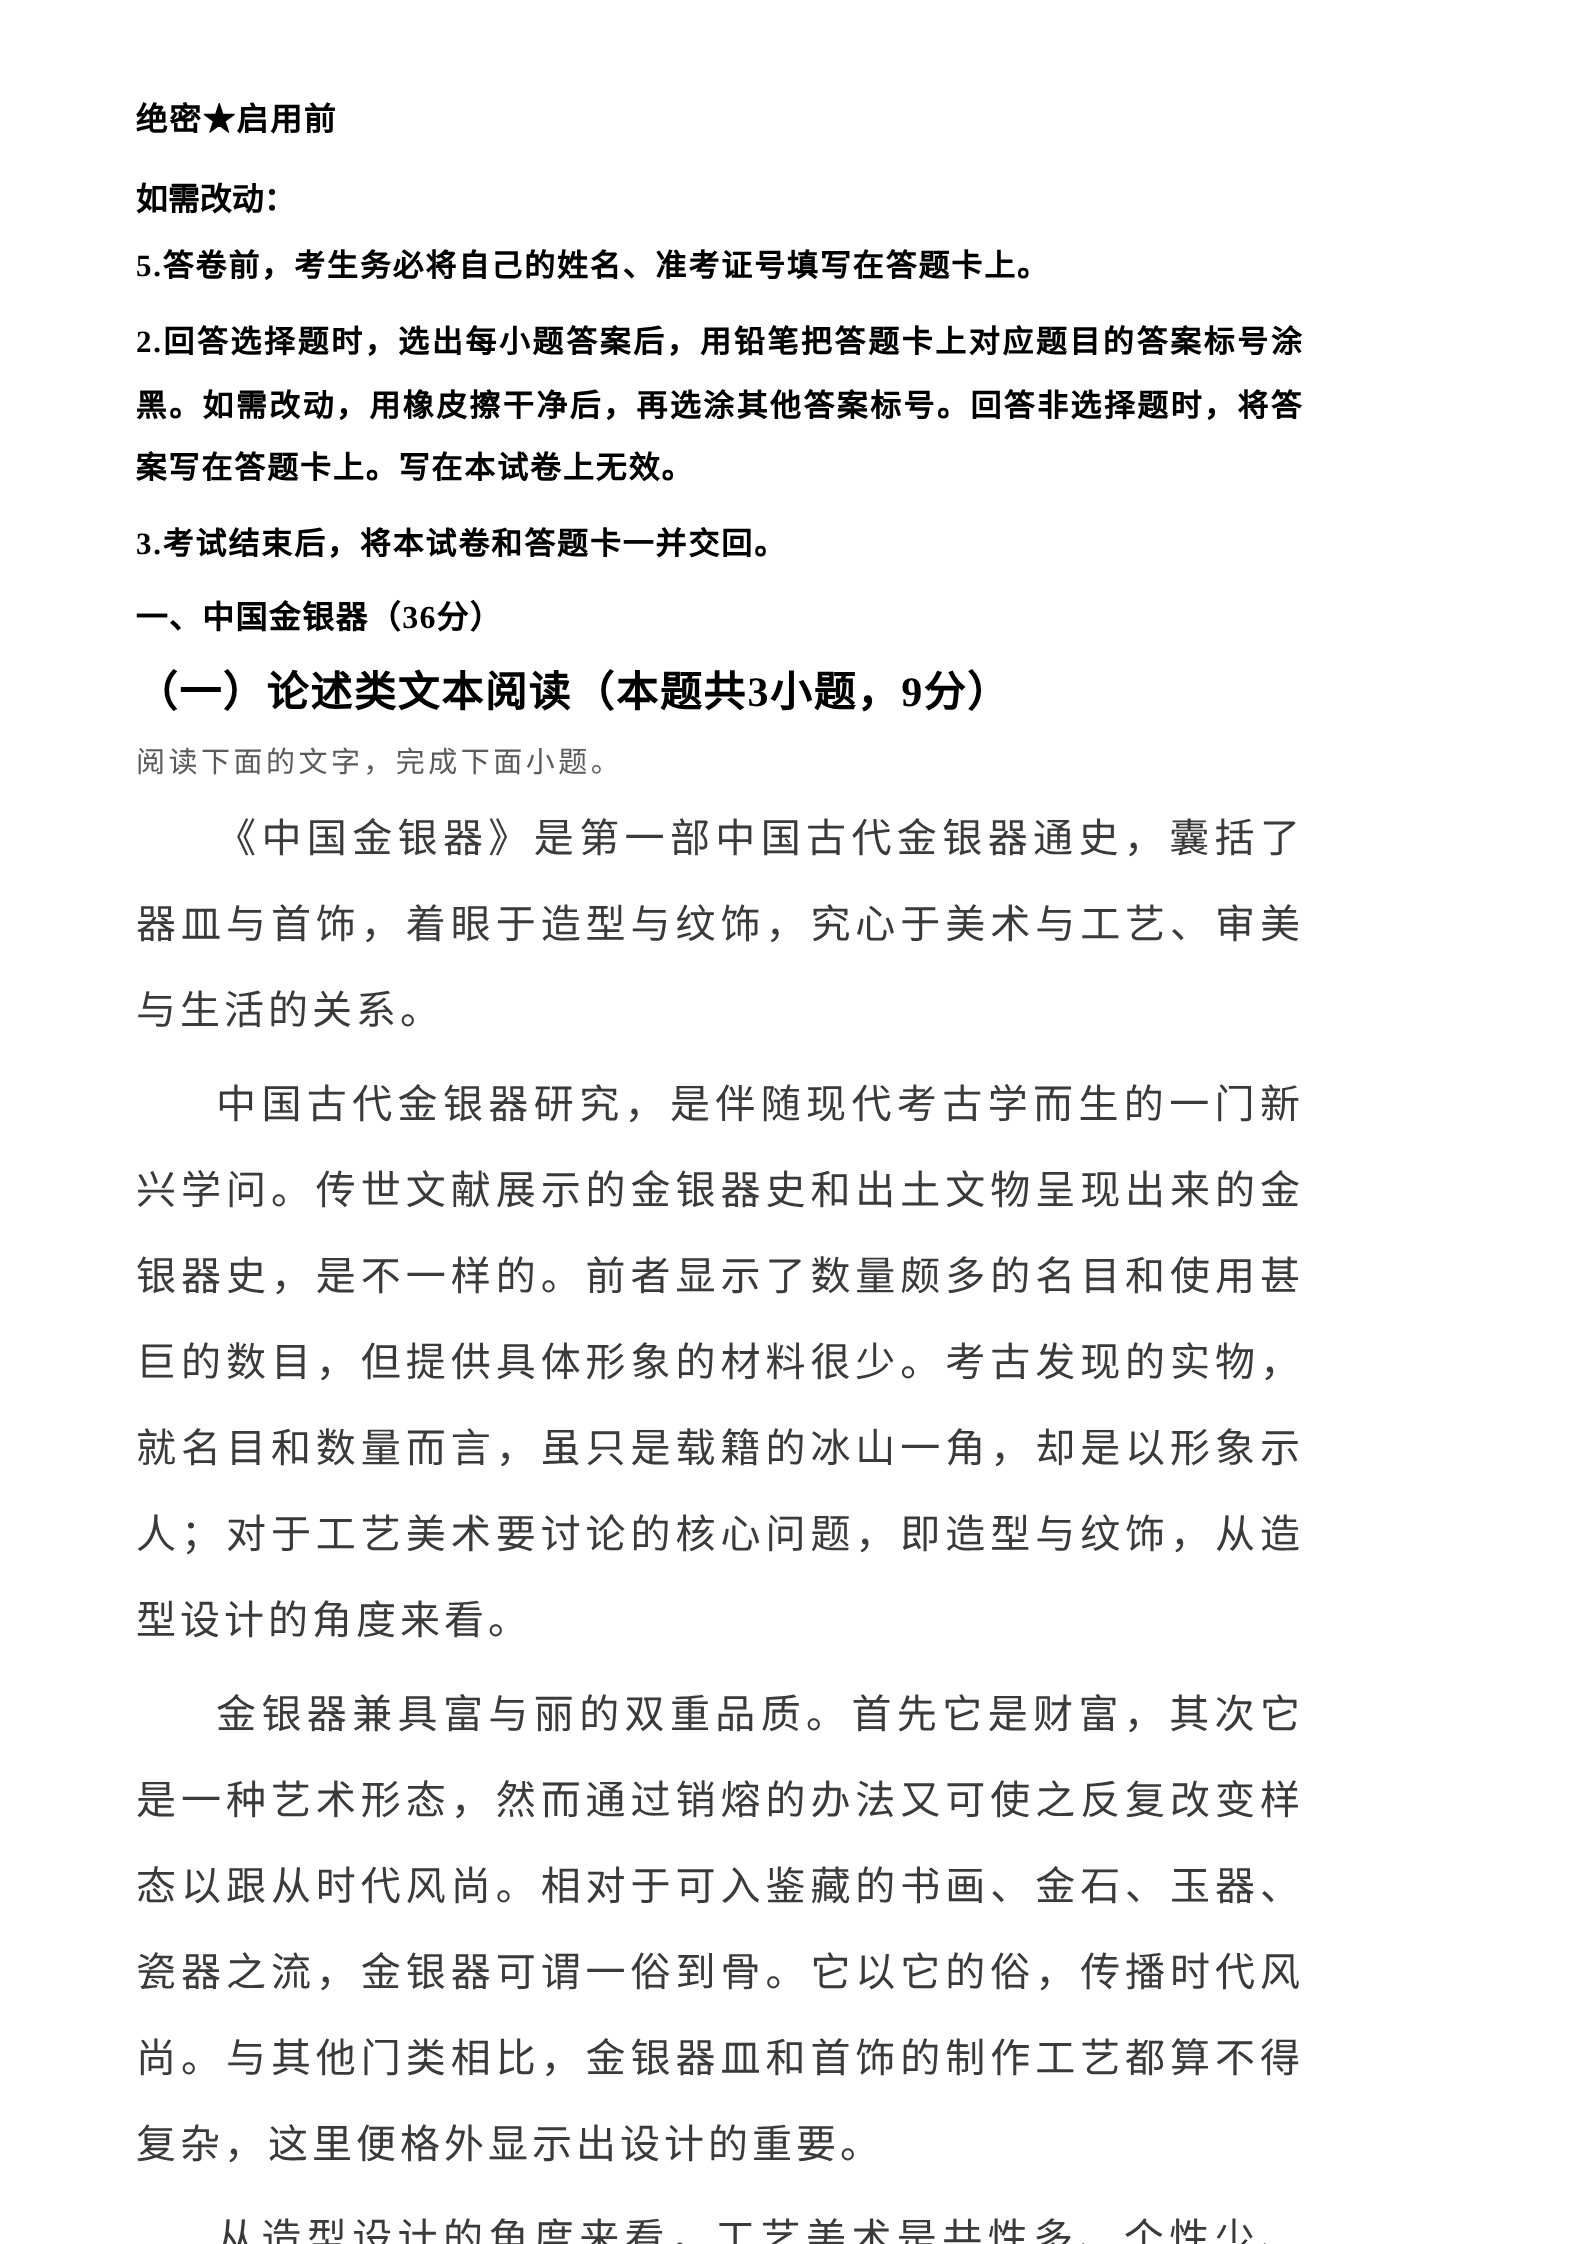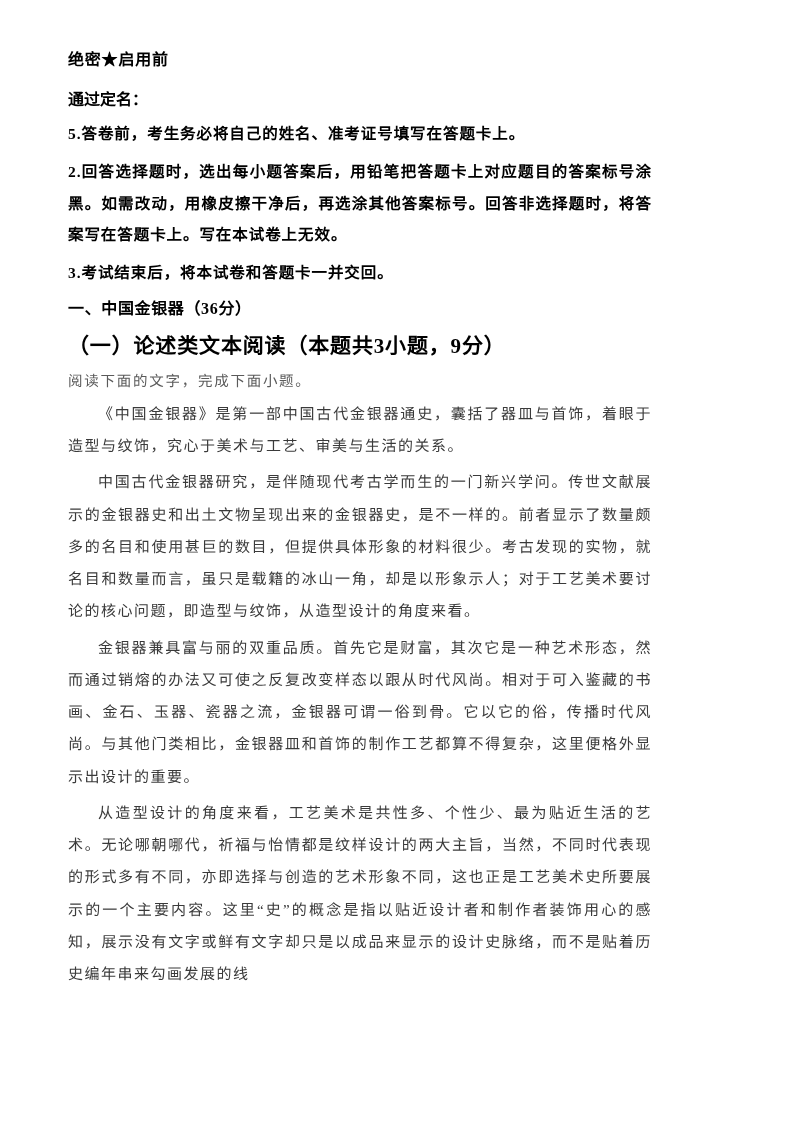--- a/index.html
+++ b/index.html
@@ -63,39 +63,39 @@
     letter-spacing: 0.04em;
     margin: 0 0 10px 0;
   }
   .instruction {
     font-size: 14.5px;
     color: #5a5a5a;
     letter-spacing: 0.12em;
     margin: 0 0 8px 0;
   }
   .passage p {
-    font-size: 15px;
+    font-size: 20px;
     color: #3a3a3a;
     line-height: 2.15;
     letter-spacing: 0.1em;
     text-align: justify;
     text-indent: 2em;
     margin: 0 0 4px 0;
   }
 </style>
 </head>
 <body>
 
 <div class="page">
 
   <div class="classification">绝密★启用前</div>
 
 
 
-  <div class="notice-heading">通过定名：</div>
+  <div class="notice-heading">如需改动：</div>
 
   <p class="notice-item">5.答卷前，考生务必将自己的姓名、准考证号填写在答题卡上。</p>
 
   <p class="notice-item">2.回答选择题时，选出每小题答案后，用铅笔把答题卡上对应题目的答案标号涂黑。如需改动，用橡皮擦干净后，再选涂其他答案标号。回答非选择题时，将答案写在答题卡上。写在本试卷上无效。</p>
 
   <p class="notice-item">3.考试结束后，将本试卷和答题卡一并交回。</p>
 
   <div class="section-heading">一、中国金银器（36分）</div>
 
   <div class="sub-heading">（一）论述类文本阅读（本题共3小题，9分）</div>

